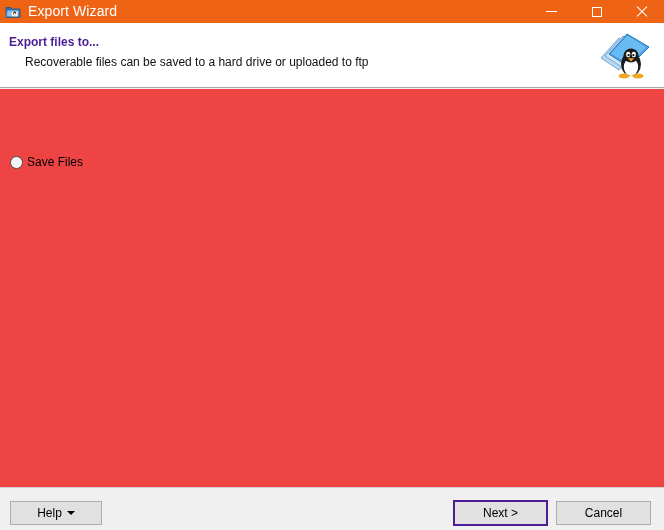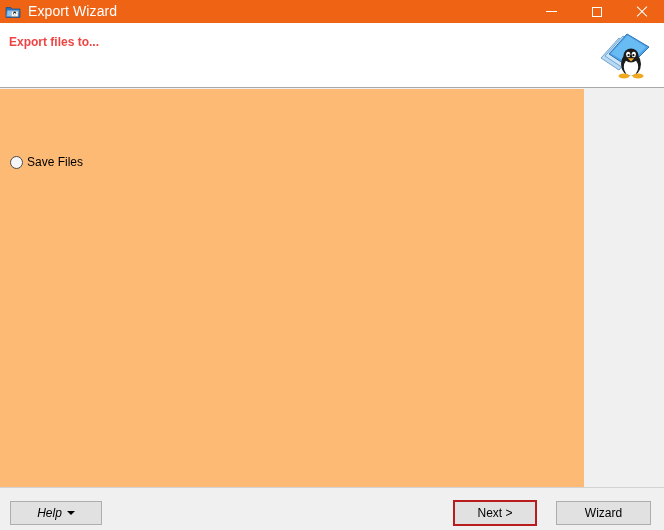--- a/index.html
+++ b/index.html
@@ -102,21 +102,21 @@
     background: #ffffff;
     border-bottom: 1px solid #a8a8a8;
     box-sizing: border-box;
   }
   .header-title {
     position: absolute;
     left: 9px;
     top: 12px;
     font-size: 12px;
     font-weight: bold;
-    color: #ef4444;
+    color: #4c1d95;
     white-space: nowrap;
     text-align: center;
   }
   .header-sub {
     position: absolute;
     left: 25px;
     top: 32px;
     font-size: 12px;
     color: #111;
     white-space: nowrap;
@@ -126,23 +126,23 @@
     right: 9px;
     top: 5px;
     width: 62px;
     height: 55px;
   }
 
   
   .body-area {
     position: absolute;
     left: 0; top: 89px;
-    width: 584px;
+    width: 664px;
     height: 398px;
-    background: #fdba74;
+    background: #ef4444;
   }
   .radio-group {
     position: absolute;
     left: 10px;
     top: 64px;
   }
   .radio-row {
     display: flex;
     align-items: center;
     height: 18px;
@@ -205,36 +205,35 @@
   }
   .btn-help {
     left: 10px;
     top: 13px;
     width: 92px;
   }
   .help-inner {
     display: flex;
     align-items: center;
     gap: 5px;
-    font-style: italic;
   }
   .caret-down {
     width: 0; height: 0;
     border-left: 4px solid transparent;
     border-right: 4px solid transparent;
     border-top: 4px solid #000;
     display: block;
   }
   .btn-next {
     left: 453px;
     top: 12px;
-    width: 84px;
+    width: 95px;
     height: 26px;
     background: #e1e1e1;
-    border: 2px solid #b91c1c;
+    border: 2px solid #4c1d95;
   }
   .btn-cancel {
     left: 556px;
     top: 13px;
     width: 95px;
   }
 </style>
 </head>
 <body>
 
@@ -261,20 +260,21 @@
         <span class="glyph-max"></span>
       </div>
       <div class="win-btn close">
         <span class="glyph-close"></span>
       </div>
     </div>
   </div>
 
   <div class="header">
     <div class="header-title">Export files to...</div>
+    <div class="header-sub">Recoverable files can be saved to a hard drive or uploaded to ftp</div>
     <div class="header-logo">
       <svg width="62" height="55" viewBox="0 0 62 55">
         <g>
           <path d="M8 30 L26 10 L44 22 L26 42 Z" fill="#b9d9f3" stroke="#6fa6d4" stroke-width="1"></path>
           <path d="M12 28 L30 8 L48 20 L30 40 Z" fill="#cfe6f8" stroke="#6fa6d4" stroke-width="1"></path>
           <path d="M16 26 L34 6 L56 19 L36 39 Z" fill="#4ea2e8" stroke="#2a74b8" stroke-width="1"></path>
           <path d="M18 25.5 L34.5 7.5 L53 19 L36 36 Z" fill="#6fc0f5" opacity="0.85"></path>
         </g>
         <g>
           <ellipse cx="38" cy="36" rx="10" ry="12" fill="#1b1b1b"></ellipse>
@@ -309,17 +309,17 @@
     <div class="btn btn-help">
       <span class="help-inner">
         <span>Help</span>
         <span class="caret-down"></span>
       </span>
     </div>
     <div class="btn btn-next">
       <span>Next &gt;</span>
     </div>
     <div class="btn btn-cancel">
-      <span>Wizard</span>
+      <span>Cancel</span>
     </div>
   </div>
 
 </div>
 
 </body></html>

